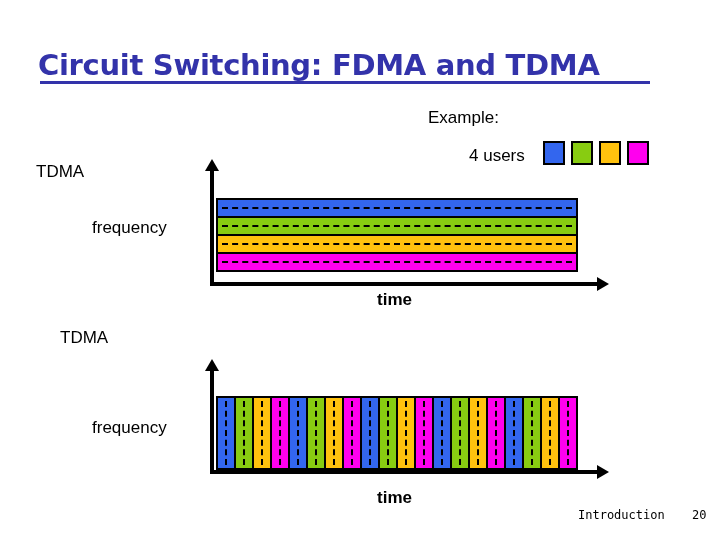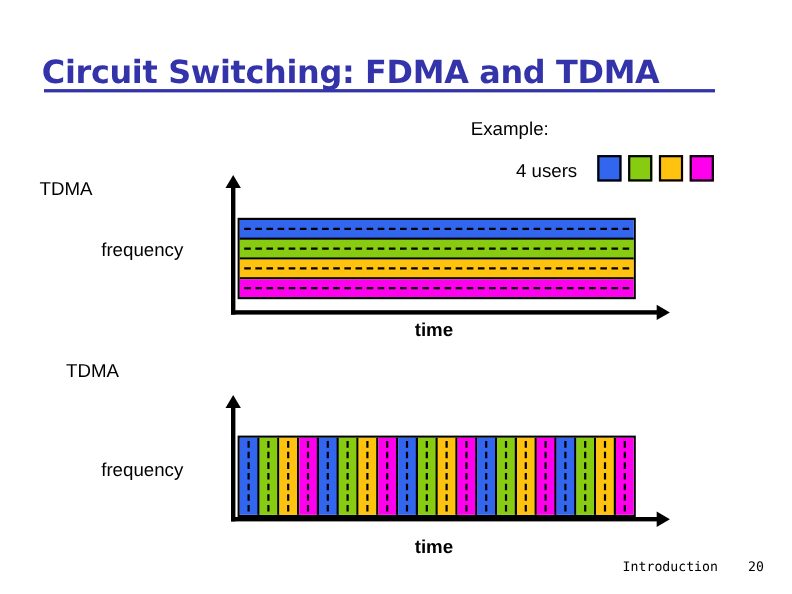--- a/index.html
+++ b/index.html
@@ -176,20 +176,21 @@
     border-left: 2px dashed #000000;
   }
 
   
   .footer-text {
     position: absolute;
     font-family: "DejaVu Sans Mono", monospace;
     font-size: 12px;
     color: #000000;
     white-space: nowrap;
+    margin-left: 12px;
   }
   #footer-section { left: 566px; top: 508px; }
   #footer-page    { left: 680px; top: 508px; }
 </style>
 </head>
 <body>
 
 <div class="slide">
 
   <div class="title">Circuit Switching: FDMA and TDMA</div>

